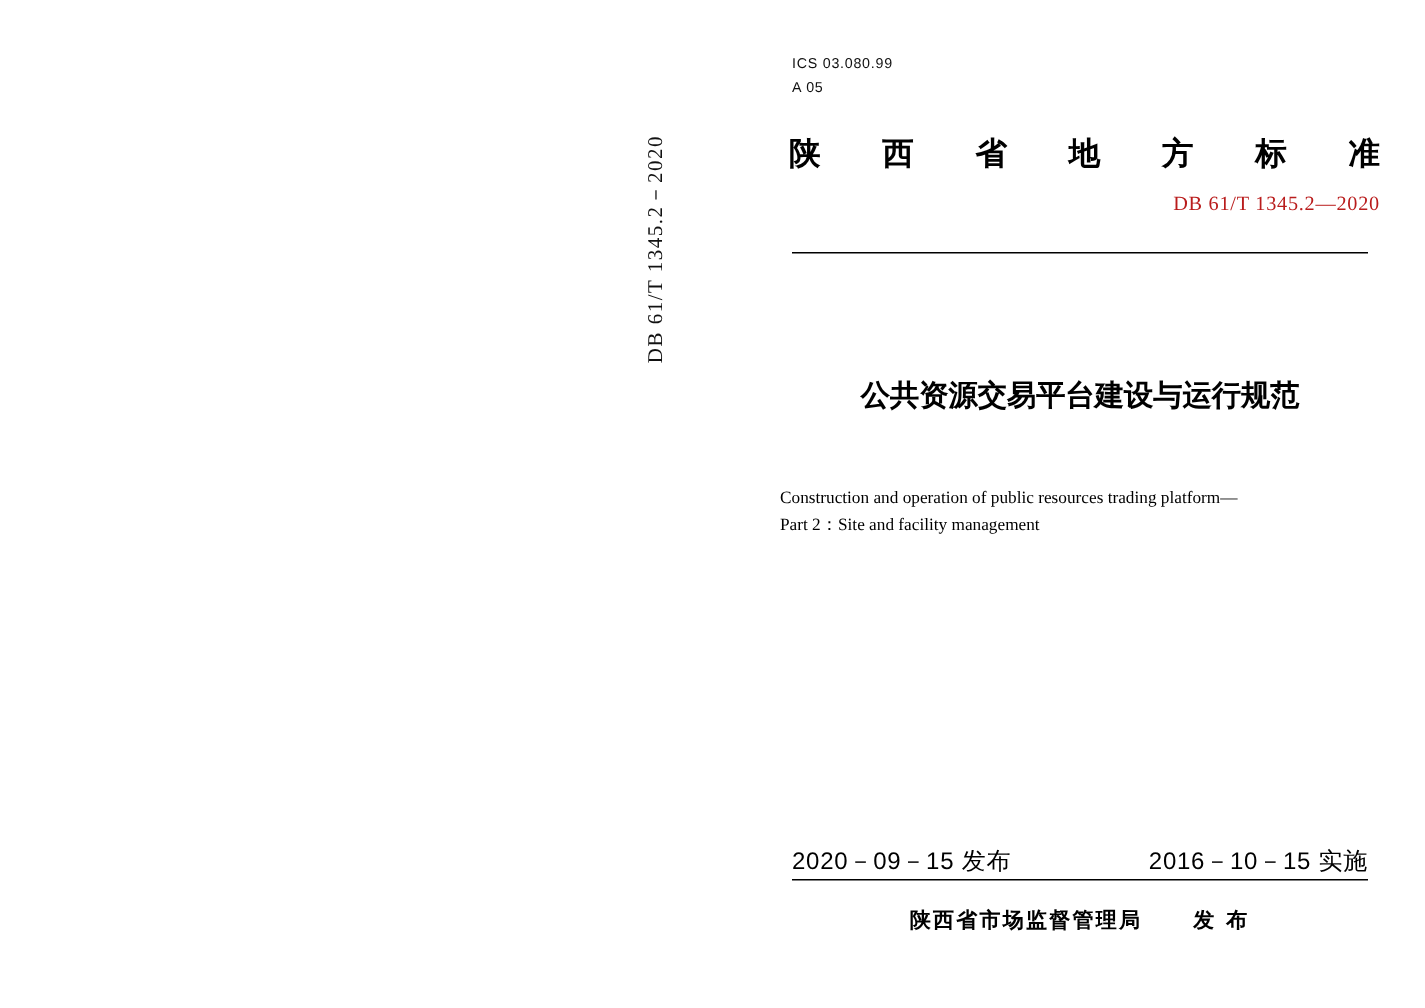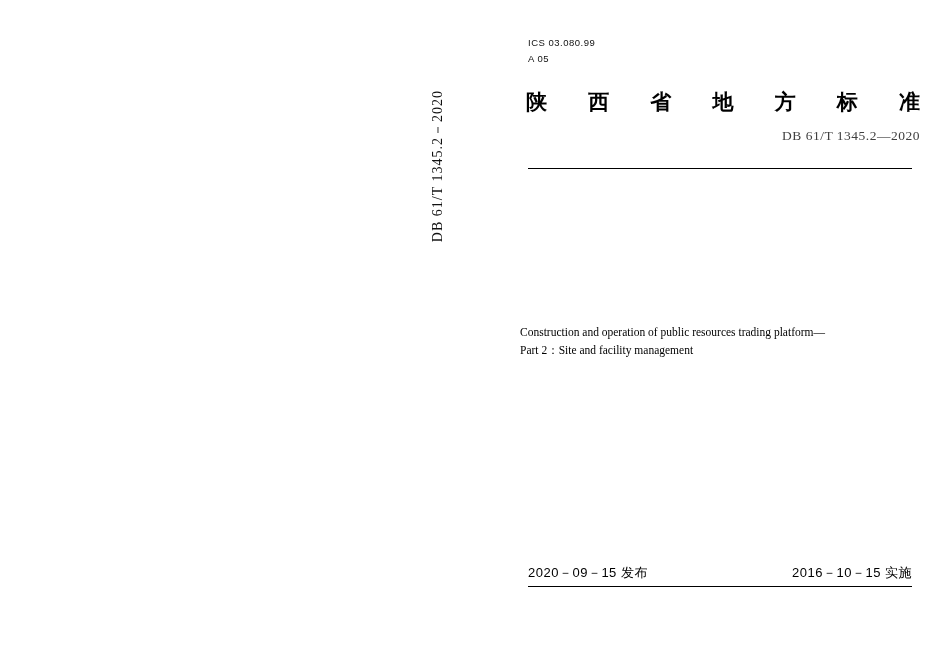--- a/index.html
+++ b/index.html
@@ -93,21 +93,21 @@
     display: inline-block;
   }
 
   .std-number {
     position: absolute;
     right: 0px;
     top: 128px;
     font-family: "Liberation Serif", serif;
     font-size: 13.5px;
     letter-spacing: 0.5px;
-    color: #404040;
+    color: #b91c1c;
   }
 
   .rule-top {
     position: absolute;
     left: 8px;
     top: 168px;
     width: 384px;
     height: 1px;
     background: #000;
   }
@@ -140,21 +140,21 @@
   }
 
   .dates {
     position: absolute;
     left: 8px;
     top: 564px;
     width: 384px;
     display: flex;
     justify-content: space-between;
     font-family: "Liberation Sans", sans-serif;
-    font-size: 13px;
+    font-size: 16px;
     letter-spacing: 0.5px;
     color: #000;
   }
 
   .rule-bottom {
     position: absolute;
     left: 8px;
     top: 586px;
     width: 384px;
     height: 1px;
@@ -203,29 +203,33 @@
       <span>方</span>
       <span>标</span>
       <span>准</span>
     </div>
 
     <div class="std-number">DB 61/T 1345.2—2020</div>
 
     <div class="rule-top"></div>
 
     <div class="title-cn">
+      <div class="l1">公共资源交易平台建设与运行规范</div>
     </div>
 
     <div class="title-en">
       <div>Construction and operation of public resources trading platform—</div>
       <div>Part 2：Site and facility management</div>
     </div>
 
     <div class="dates">
       <span>2020－09－15 发布</span>
       <span>2016－10－15 实施</span>
     </div>
 
     <div class="rule-bottom"></div>
 
+    <div class="issuer">
+      <span>陕西省市场监督管理局</span><span class="publish">发 布</span>
+    </div>
 
   </div>
 </div>
 
 </body></html>

